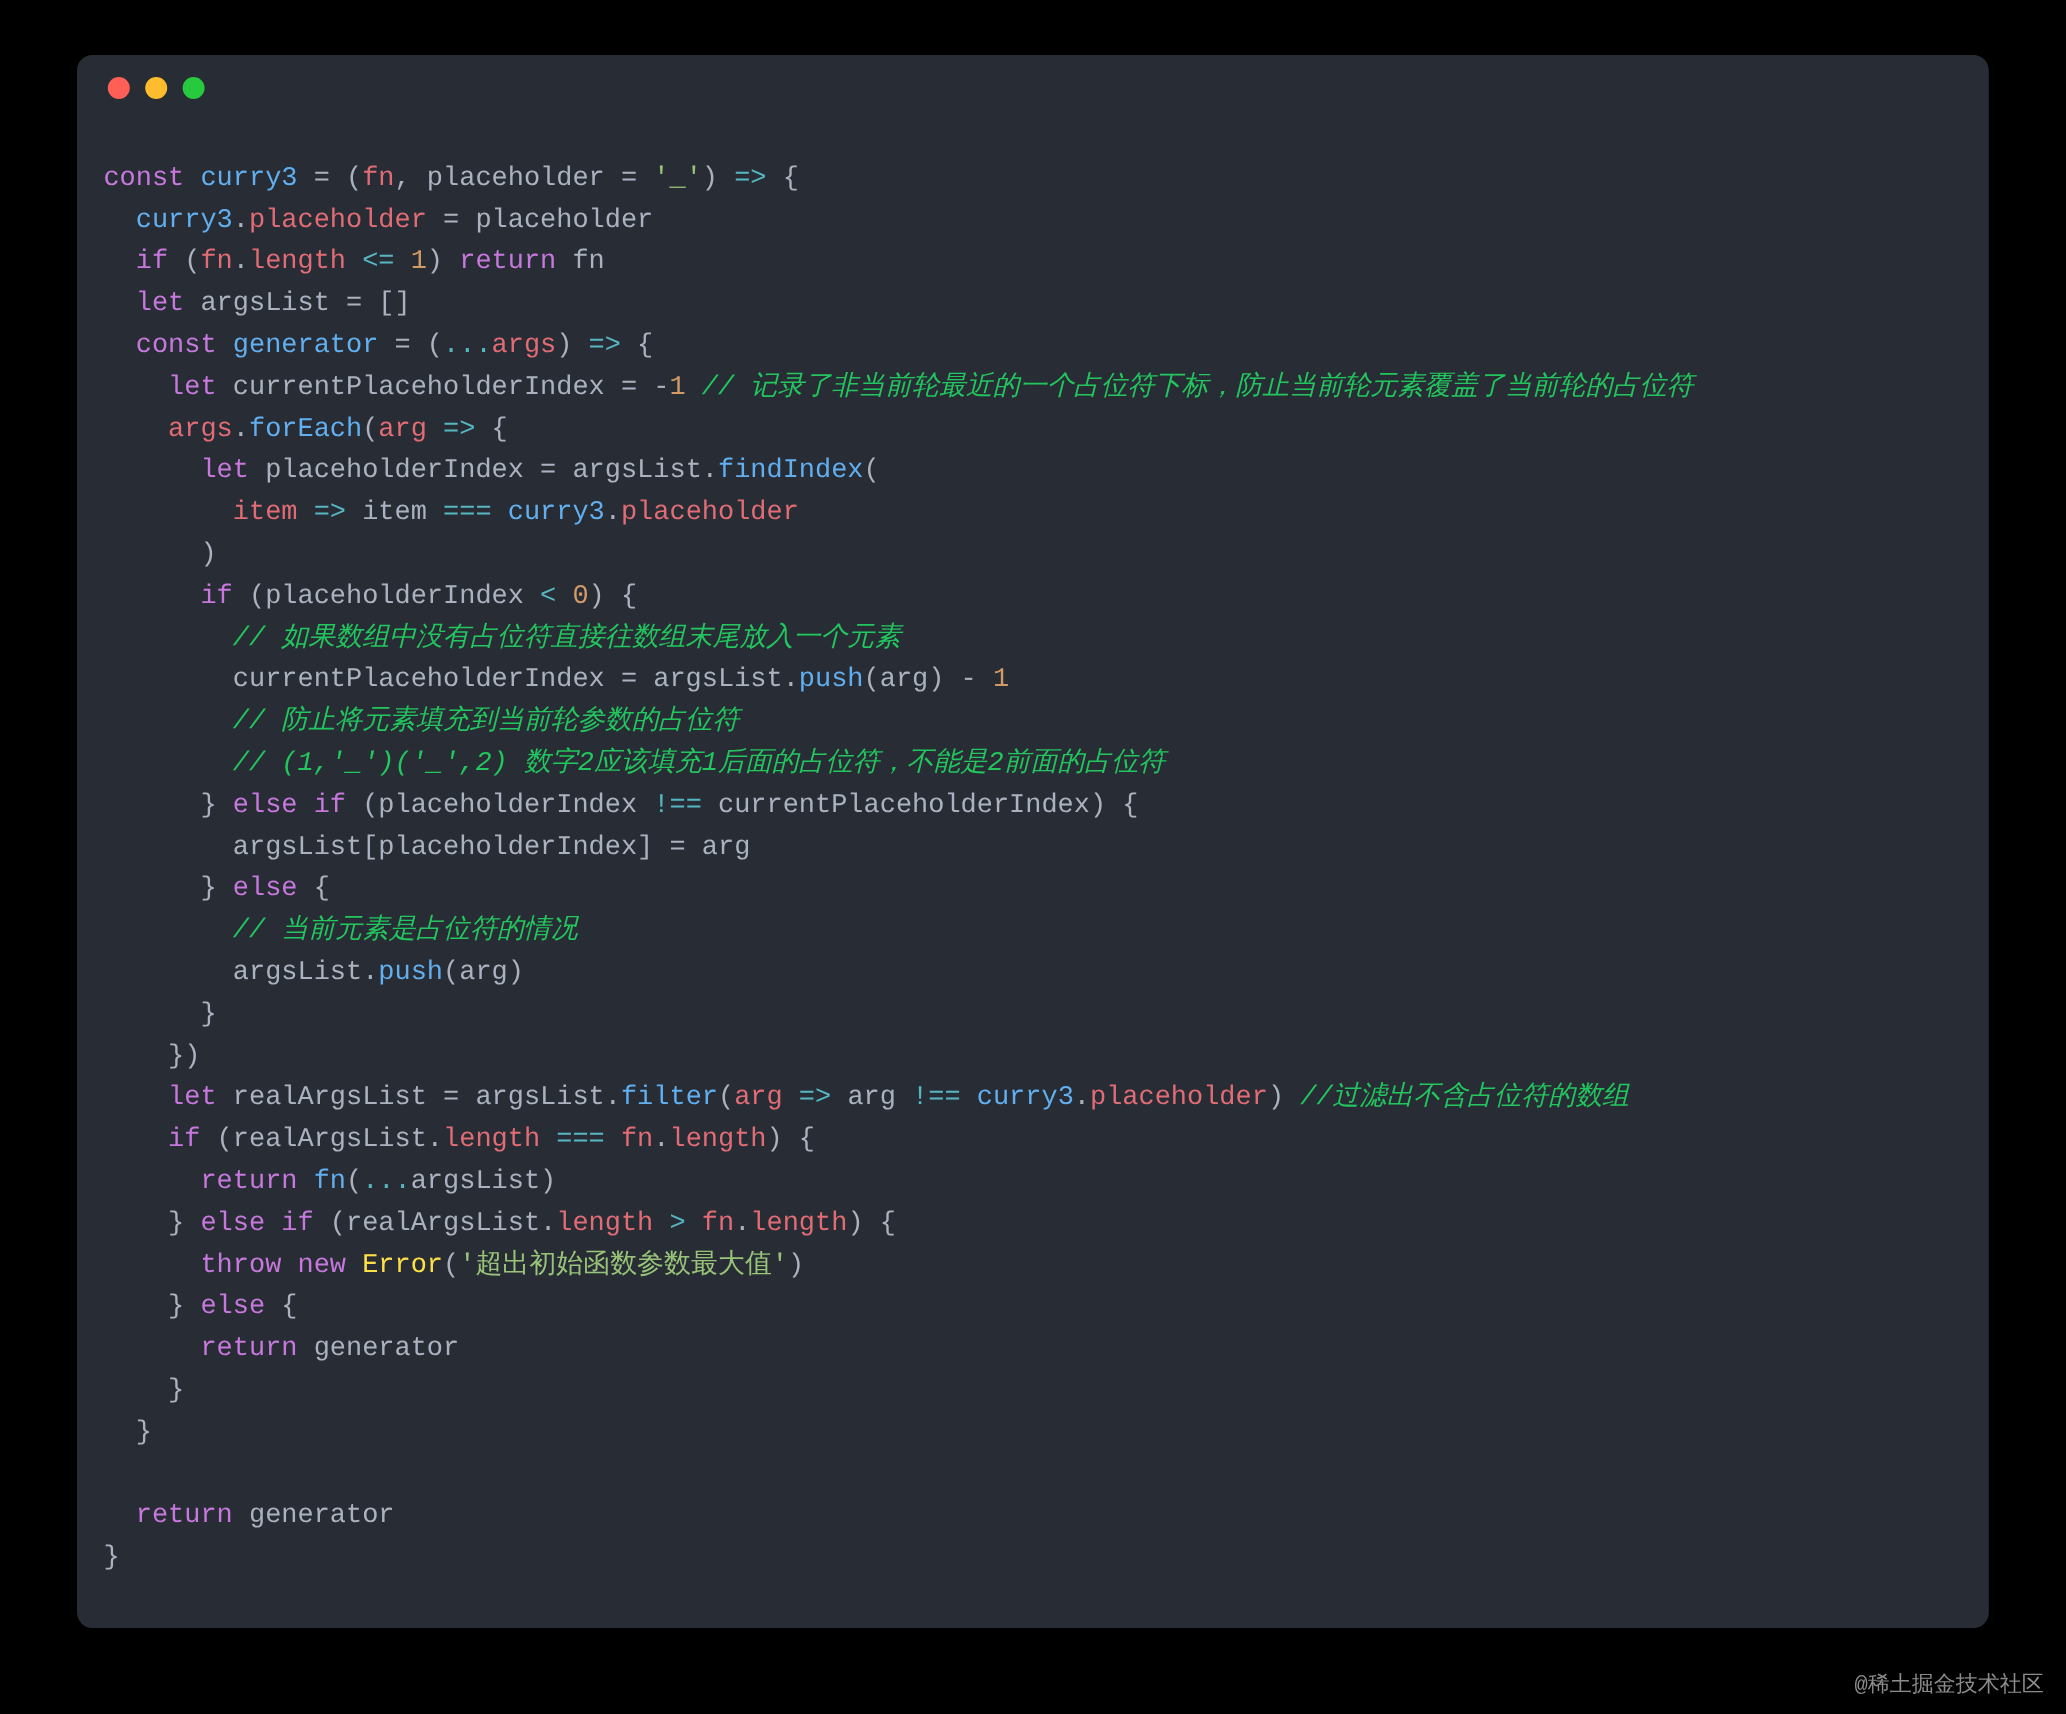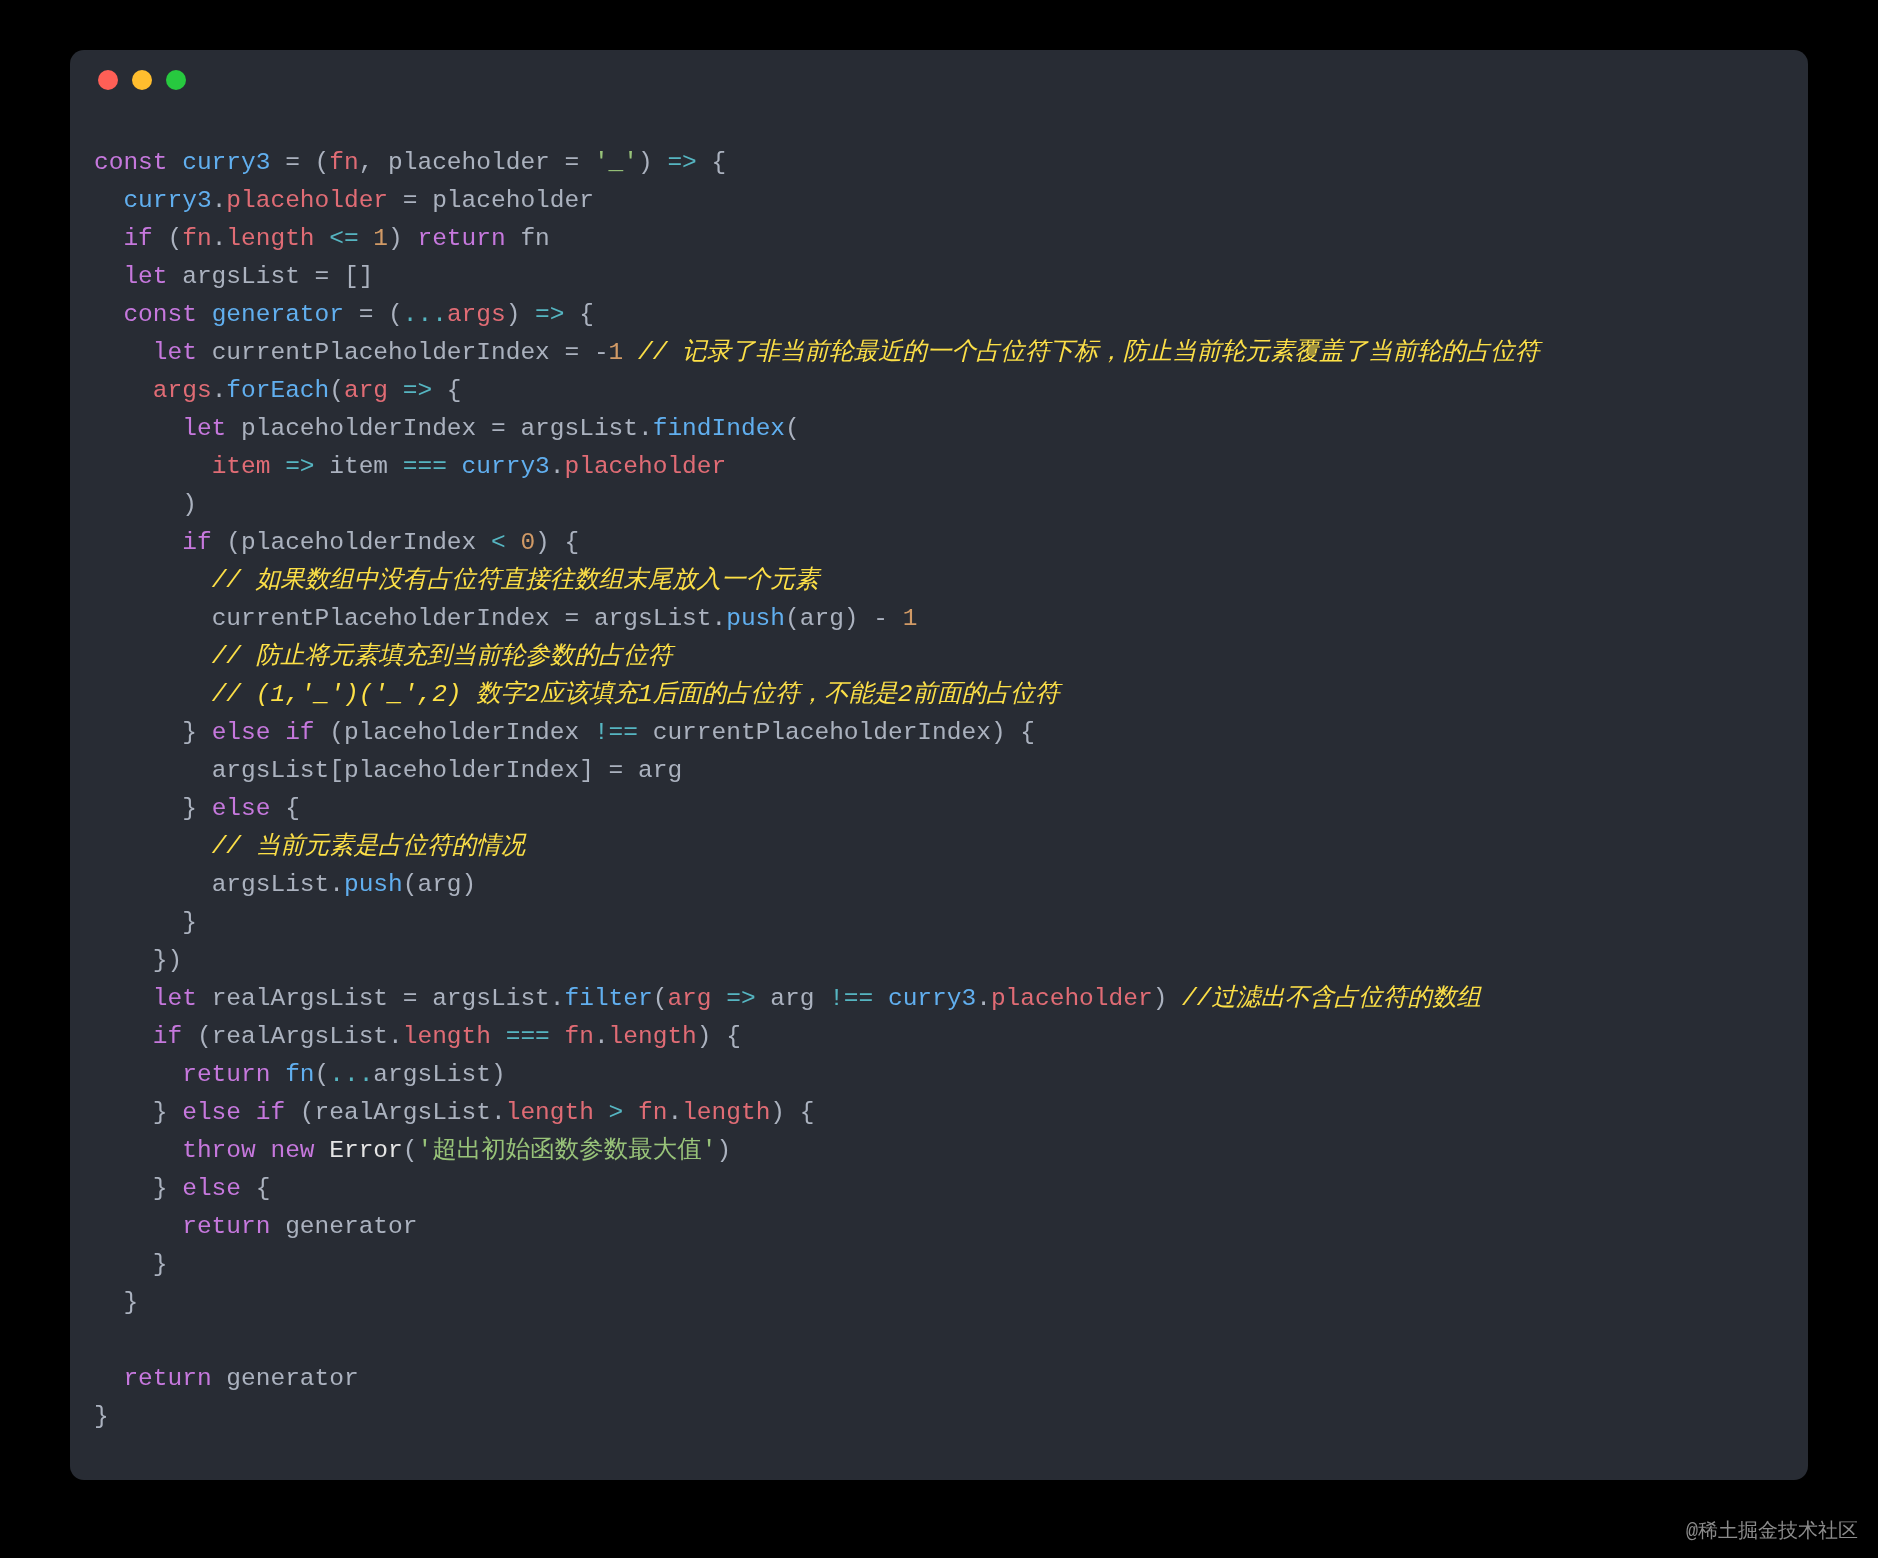--- a/index.html
+++ b/index.html
@@ -44,22 +44,22 @@
   }
   .kw   { color: #c678dd; margin-top: 36px; }   
   .fn   { color: #61afef; }   
   .prop { color: #e06c75; }   
   .name { color: #abb2bf; }   
   .op   { color: #56b6c2; }   
   .pun  { color: #abb2bf; }   
   .opg  { color: #abb2bf; }   
   .num  { color: #d19a66; }   
   .str  { color: #98c379; }   
-  .cmt  { color: #fde047; font-style: italic; }
-  .cls  { color: #e5e5e5; }   
+  .cmt  { color: #22c55e; font-style: italic; }
+  .cls  { color: #fde047; }   
   .footer {
     position: absolute;
     right: 20px;
     bottom: 14px;
     color: #8b8b8b;
     font-size: 20px;
     font-family: Liberation Mono, monospace;
   }
 </style>
 </head>

